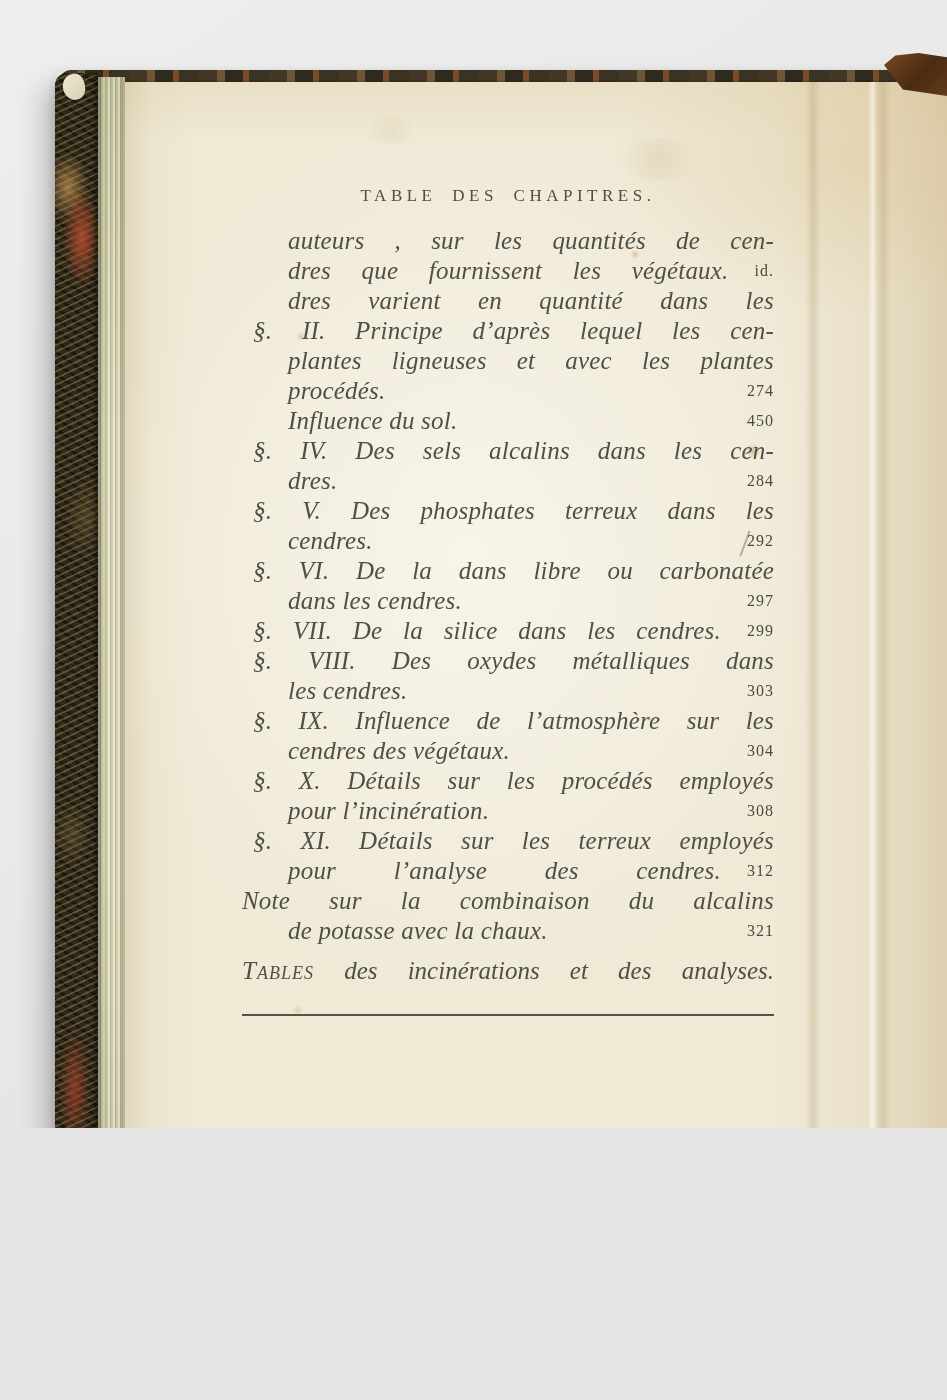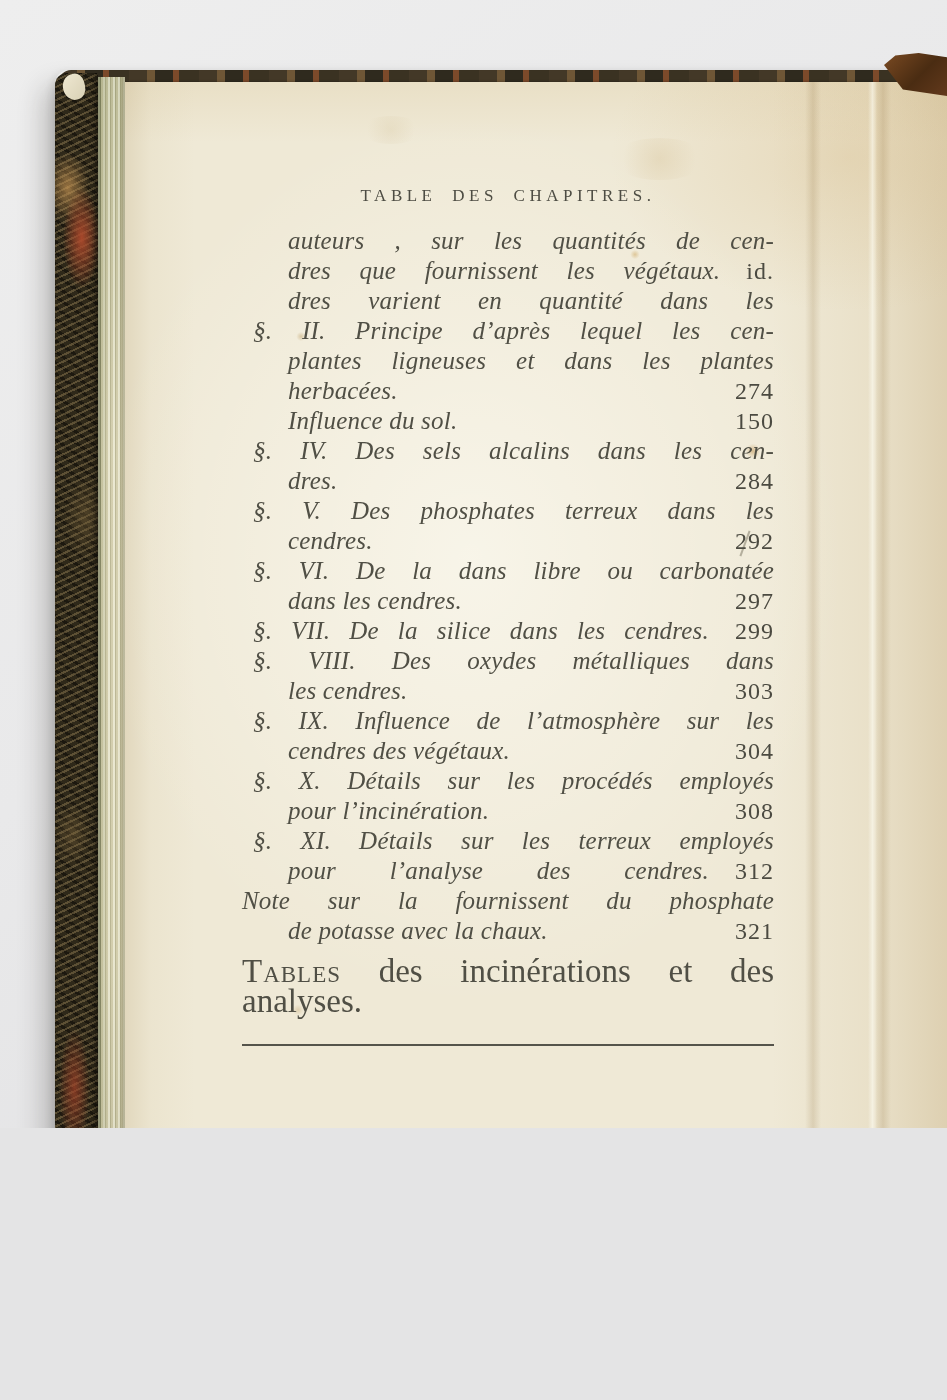--- a/index.html
+++ b/index.html
@@ -81,24 +81,24 @@
   .scratch{position:absolute;left:744px;top:530px;width:2px;height:27px;
     background:rgba(95,90,72,.42);transform:rotate(20deg);}
 
   
   .content{position:absolute;left:242px;top:186px;width:532px;color:#504f45;}
   .header{font-size:17px;letter-spacing:4.5px;word-spacing:7px;text-align:center;color:#4d4c43;}
   .lines{margin-top:20px;}
   .line{display:flex;align-items:flex-start;line-height:30px;font-size:25px;font-style:italic;}
   .line .t{flex:1 1 auto;text-align:justify;letter-spacing:.2px;}
   .line.fill .t{text-align-last:justify;}
-  .line .num{font-style:normal;font-size:24px;margin-left:26px;letter-spacing:1px;color:#4b4a41;white-space:nowrap;}
+  .line .num{font-style:normal;font-size:16px;margin-left:26px;letter-spacing:1px;color:#4b4a41;white-space:nowrap;}
   .ind0{padding-left:0;} .ind1{padding-left:11px;} .ind2{padding-left:46px;}
 
-  .tables-line{margin-top:10px;display:flex;line-height:30px;font-size:33px;justify-content:flex-end;}
+  .tables-line{margin-top:10px;display:flex;line-height:30px;font-size:25px;font-style:italic;justify-content:flex-end;}
   .tables-line .t{flex:1;text-align:justify;text-align-last:justify;}
   .lead{font-variant:small-caps;letter-spacing:1px;}
 
   .rule{margin-top:28px;height:2px;background:#55544b;}
   .imprint{margin-top:16px;text-align:center;font-size:21px;letter-spacing:2.5px;word-spacing:5px;color:#4c4b42;}
 
   
   .ghost{position:absolute;left:292px;top:1118px;width:380px;transform:rotate(-9deg);
     color:rgba(150,138,98,.32);font-style:italic;font-size:23px;line-height:33px;}
   .ghost .g{display:block;}
@@ -149,29 +149,29 @@
           <span class="t">dres que fournissent les végétaux.</span>
           <span class="num">id.</span>
         </div>
         <div class="line ind2 fill">
           <span class="t">dres varient en quantité dans les</span>
         </div>
         <div class="line ind1 fill">
           <span class="t">§. II. Principe d’après lequel les cen-</span>
         </div>
         <div class="line ind2 fill">
-          <span class="t">plantes ligneuses et dans les plantes</span>
-        </div>
-        <div class="line ind2">
-          <span class="t">herbacées.</span>
+          <span class="t">plantes ligneuses et avec les plantes</span>
+        </div>
+        <div class="line ind2">
+          <span class="t">procédés.</span>
           <span class="num">274</span>
         </div>
         <div class="line ind2">
           <span class="t">Influence du sol.</span>
-          <span class="num">150</span>
+          <span class="num">450</span>
         </div>
         <div class="line ind1 fill">
           <span class="t">§. IV. Des sels alcalins dans les cen-</span>
         </div>
         <div class="line ind2">
           <span class="t">dres.</span>
           <span class="num">284</span>
         </div>
         <div class="line ind1 fill">
           <span class="t">§. V. Des phosphates terreux dans les</span>
@@ -213,21 +213,21 @@
           <span class="num">308</span>
         </div>
         <div class="line ind1 fill">
           <span class="t">§. XI. Détails sur les terreux employés</span>
         </div>
         <div class="line ind2 fill">
           <span class="t">pour l’analyse des cendres.</span>
           <span class="num">312</span>
         </div>
         <div class="line ind0 fill">
-          <span class="t">Note sur la fournissent du phosphate</span>
+          <span class="t">Note sur la combinaison du alcalins</span>
         </div>
         <div class="line ind2">
           <span class="t">de potasse avec la chaux.</span>
           <span class="num">321</span>
         </div>
       </div>
     <div class="tables-line">
       <span class="t"><span class="lead">Tables</span><span> des incinérations et des analyses.</span></span>
     </div>
     <div class="rule"></div>

